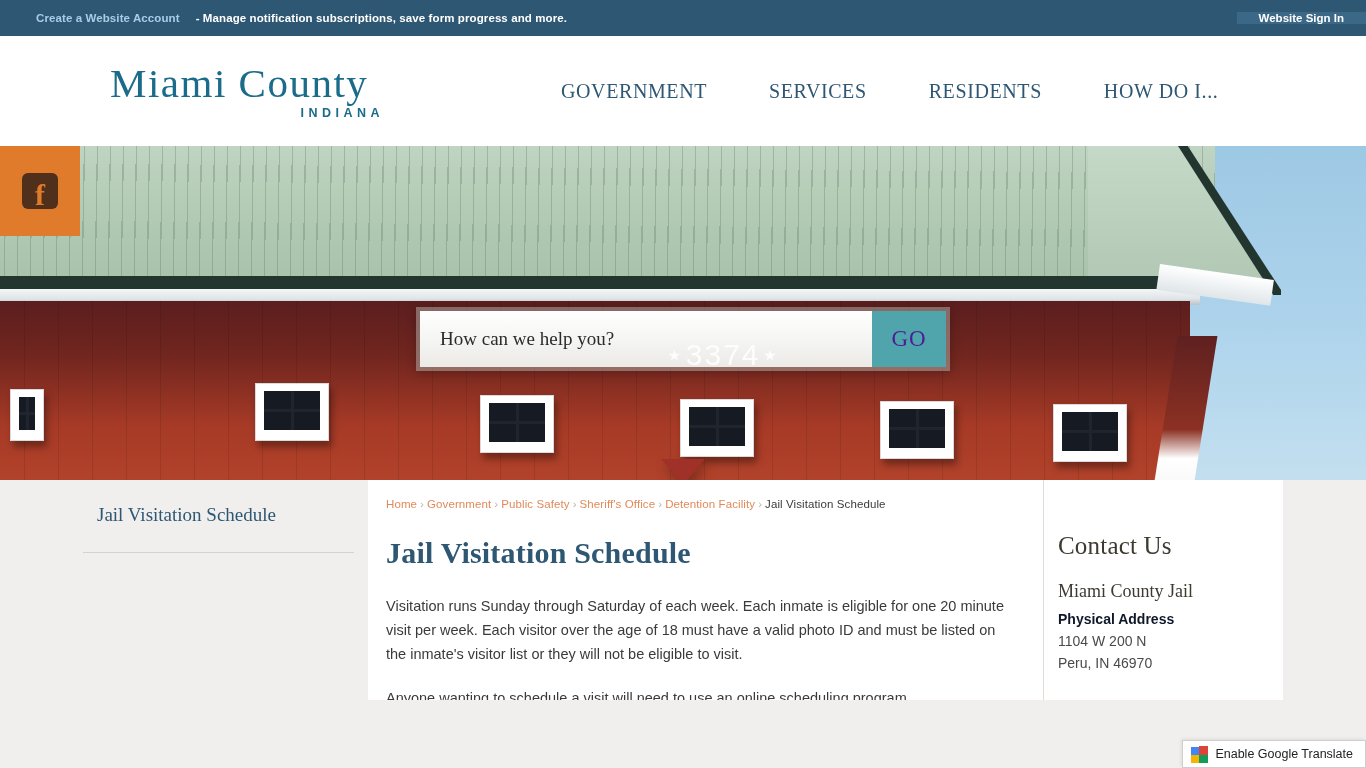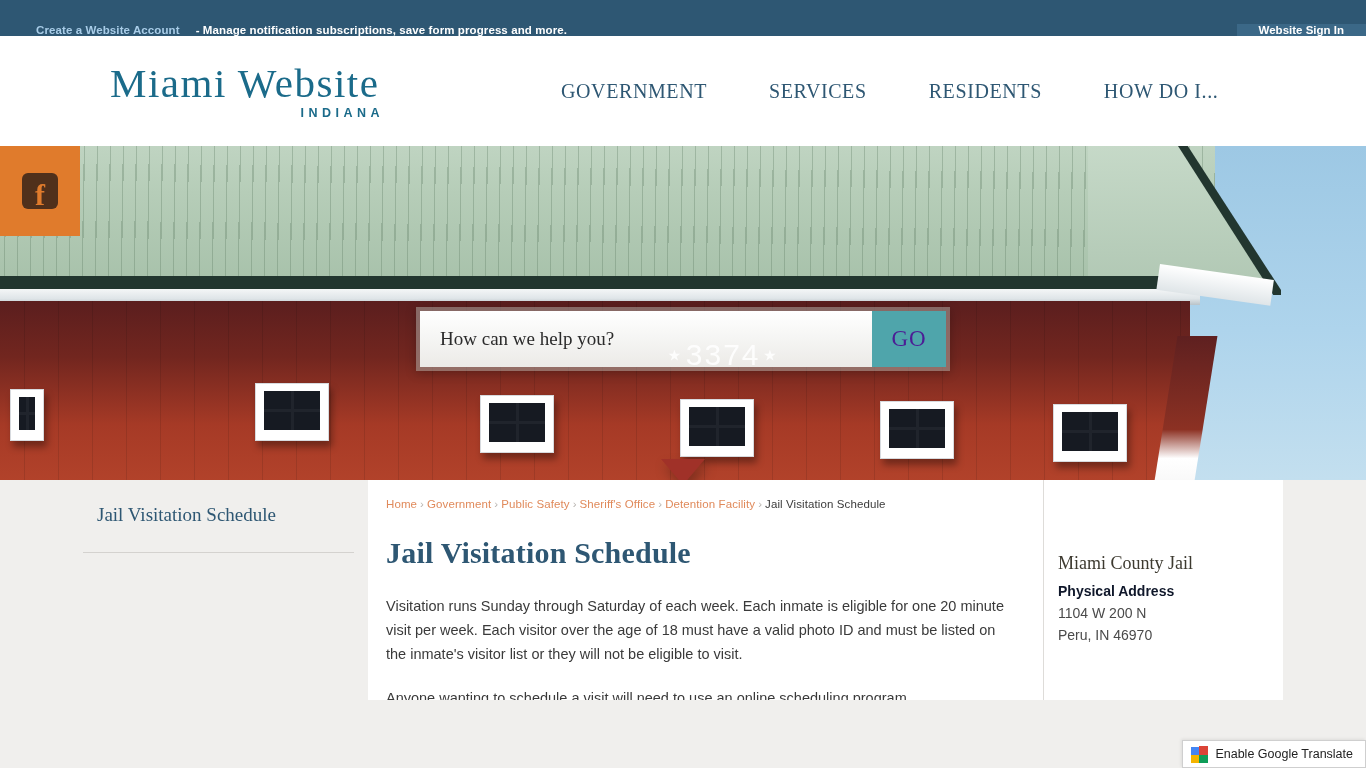--- a/index.html
+++ b/index.html
@@ -16,21 +16,21 @@
     background: #f0efed;
     color: #333;
     position: relative;
   }
 
   
   .topbar {
     height: 36px;
     background: #2e5773;
     display: flex;
-    align-items: flex-end;
+    align-items: center;
     justify-content: space-between;
     position: relative;
     z-index: 40;
   }
   .topbar-left {
     display: flex;
     align-items: center;
     padding-left: 36px;
     font-size: 11.5px;
     font-weight: bold;
@@ -466,21 +466,21 @@
 <div class="topbar">
   <div class="topbar-left">
     <a class="topbar-link">Create a Website Account</a>
     <span class="topbar-tagline">- Manage notification subscriptions, save form progress and more.</span>
   </div>
   <button class="signin-btn">Website Sign In</button>
 </div>
 
 <div class="header">
   <div class="logo">
-    <div class="logo-main">Miami Website</div>
+    <div class="logo-main">Miami County</div>
     <div class="logo-sub">INDIANA</div>
   </div>
   <nav class="nav">
     <a class="nav-item">GOVERNMENT</a>
     <a class="nav-item">SERVICES</a>
     <a class="nav-item">RESIDENTS</a>
     <a class="nav-item">HOW DO I...</a>
   </nav>
 </div>
 
@@ -572,20 +572,21 @@
         <a>Home</a><span class="sep">›</span><a>Government</a><span class="sep">›</span><a>Public Safety</a><span class="sep">›</span><a>Sheriff's Office</a><span class="sep">›</span><a>Detention Facility</a><span class="sep">›</span><span class="current">Jail Visitation Schedule</span>
       </div>
 
       <h1 class="page-title">Jail Visitation Schedule</h1>
 
       <p class="body-text">Visitation runs Sunday through Saturday of each week. Each inmate is eligible for one 20 minute visit per week. Each visitor over the age of 18 must have a valid photo ID and must be listed on the inmate's visitor list or they will not be eligible to visit.</p>
       <p class="body-text clipped">Anyone wanting to schedule a visit will need to use an online scheduling program.</p>
     </div>
 
     <div class="right-col">
+      <div class="contact-heading">Contact Us</div>
       <div class="contact-name">Miami County Jail</div>
       <div class="contact-label">Physical Address</div>
       <div class="contact-line">1104 W 200 N</div>
       <div class="contact-line">Peru, IN 46970</div>
     </div>
 
   </div>
 </div>
 
 <div class="gtranslate">

